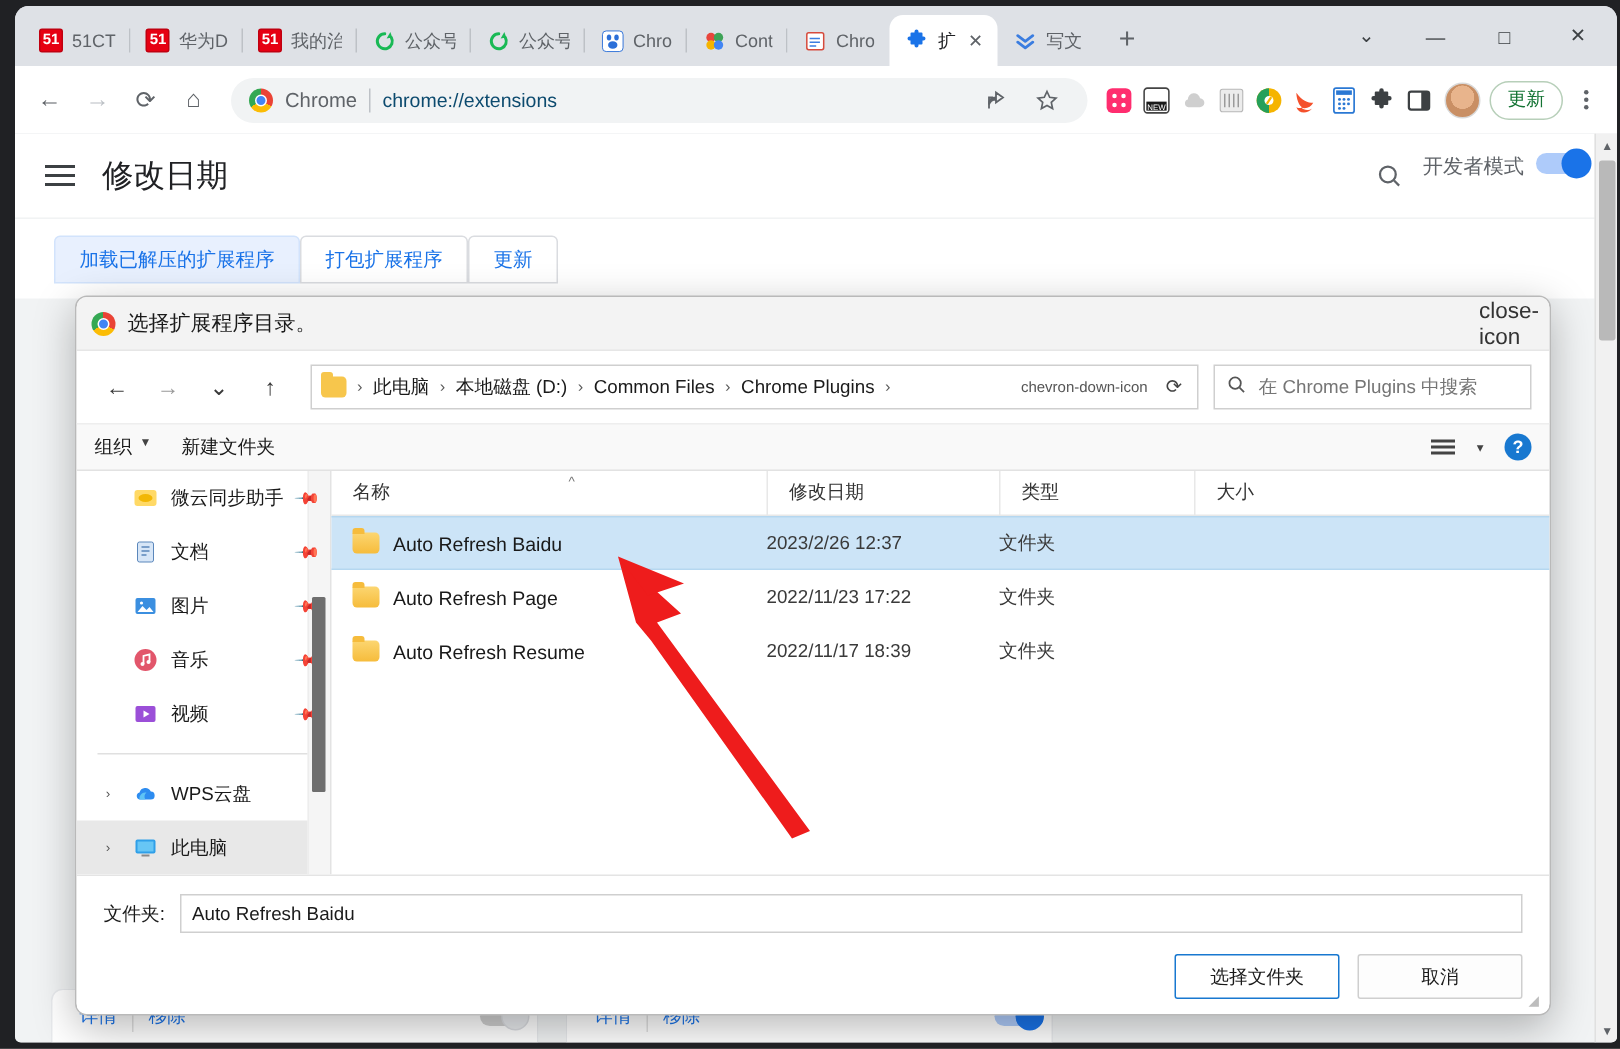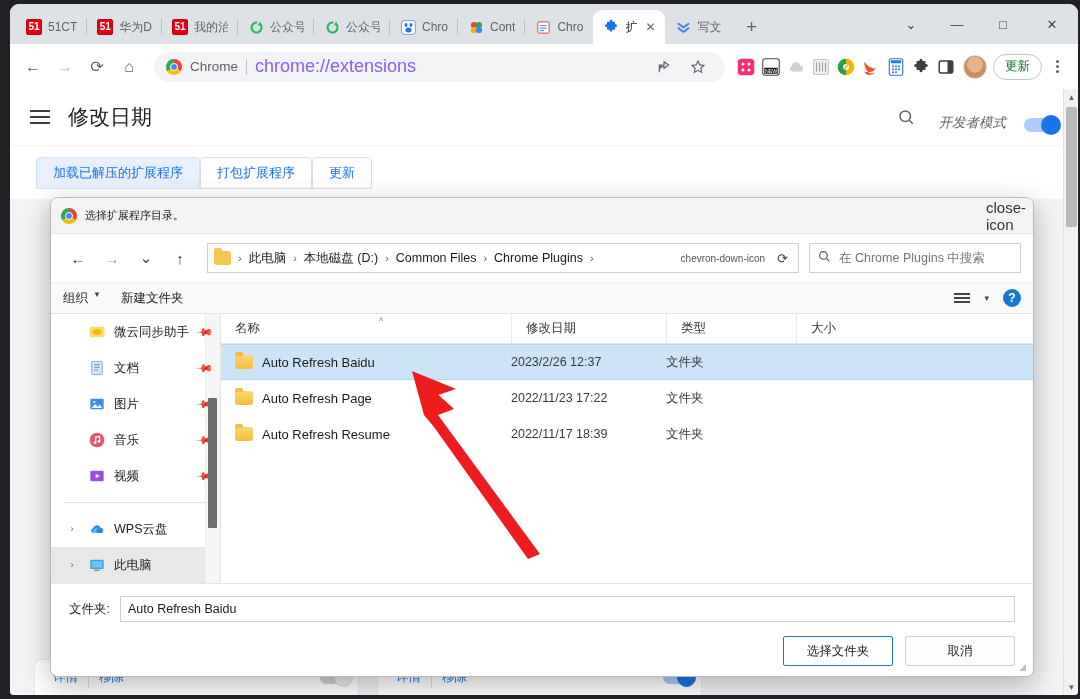--- a/index.html
+++ b/index.html
@@ -151,21 +151,21 @@
     position: absolute;
     left: 4px; top: 4px;
     width: 8px; height: 8px;
     background: #4285f4;
     border: 1.5px solid #fff;
     border-radius: 50%;
     box-sizing: border-box;
   }
   .omni-label { font-size: 13.5px; color: #5f6368; }
   .omni-div { width: 1px; height: 16px; background: #bdc1c6; }
-  .omni-url { font-size: 18px; color: #8b5cf6; }
+  .omni-url { font-size: 13px; color: #0c4a6e; }
   .omni-right { margin-left: auto; display: flex; gap: 4px; align-items: center; }
 
   .ext-icons { display: flex; align-items: center; gap: 3px; }
   .exticon {
     width: 22px; height: 22px;
     display: flex; align-items: center; justify-content: center;
     font-size: 13px;
     border-radius: 3px;
   }
   .avatar {
@@ -202,21 +202,21 @@
     height: 56px;
     background: #ffffff;
     display: flex;
     align-items: center;
     padding: 0 20px;
     gap: 18px;
   }
   .hamburger { display: flex; flex-direction: column; gap: 4px; width: 20px; }
   .hamburger i { height: 2px; background: #3c4043; display: block; }
   .ext-title { font-size: 21px; color: #202124; }
-  .hdr-right { margin-left: auto; display: flex; align-items: flex-end; gap: 18px; font-style: italic; }
+  .hdr-right { margin-left: auto; display: flex; align-items: flex-start; gap: 8px; }
   .dev-label { font-size: 13.5px; color: #5f6368; }
   .toggle {
     width: 34px; height: 14px;
     background: #aecbfa;
     border-radius: 7px;
     position: relative;
   }
   .toggle::after {
     content: "";
     position: absolute;
@@ -341,21 +341,21 @@
   }
   .dlg-chrome-icon::after {
     content: "";
     position: absolute; left: 4px; top: 4px;
     width: 8px; height: 8px;
     background: #4285f4;
     border: 1.5px solid #fff;
     border-radius: 50%;
     box-sizing: border-box;
   }
-  .dlg-title-text { font-size: 11px; color: #1a1a1a; }
+  .dlg-title-text { font-size: 14px; color: #1a1a1a; }
   .dlg-close {
     margin-left: auto;
     width: 34px; height: 30px;
     display: flex; align-items: center; justify-content: center;
     font-size: 15px; color: #333;
   }
   .nav-bar {
     height: 48px;
     display: flex;
     align-items: center;

